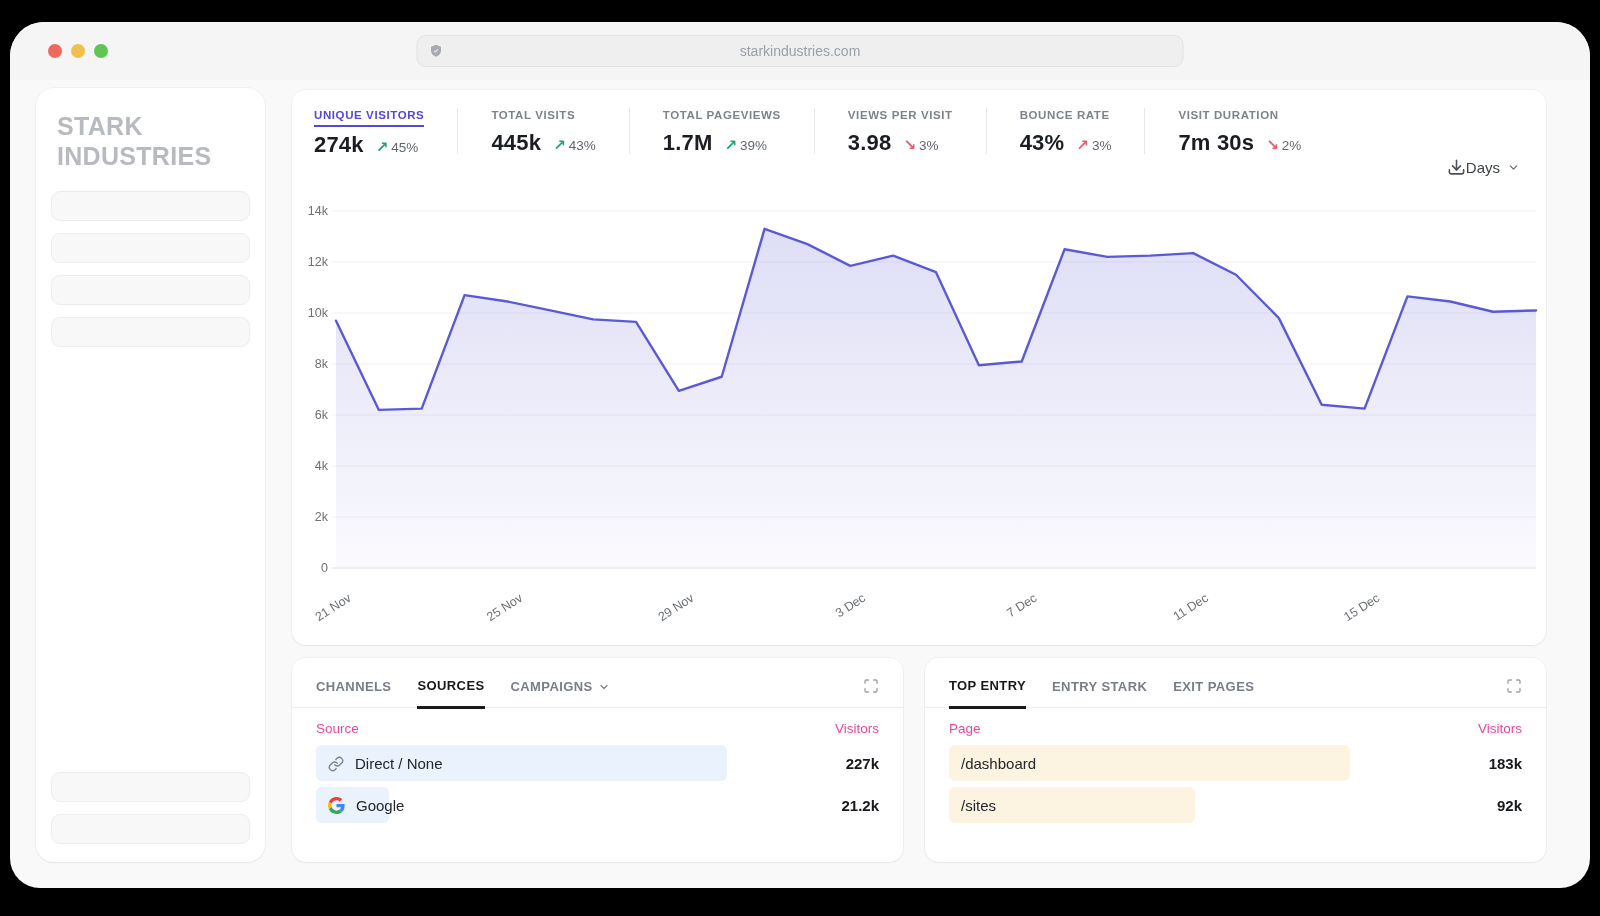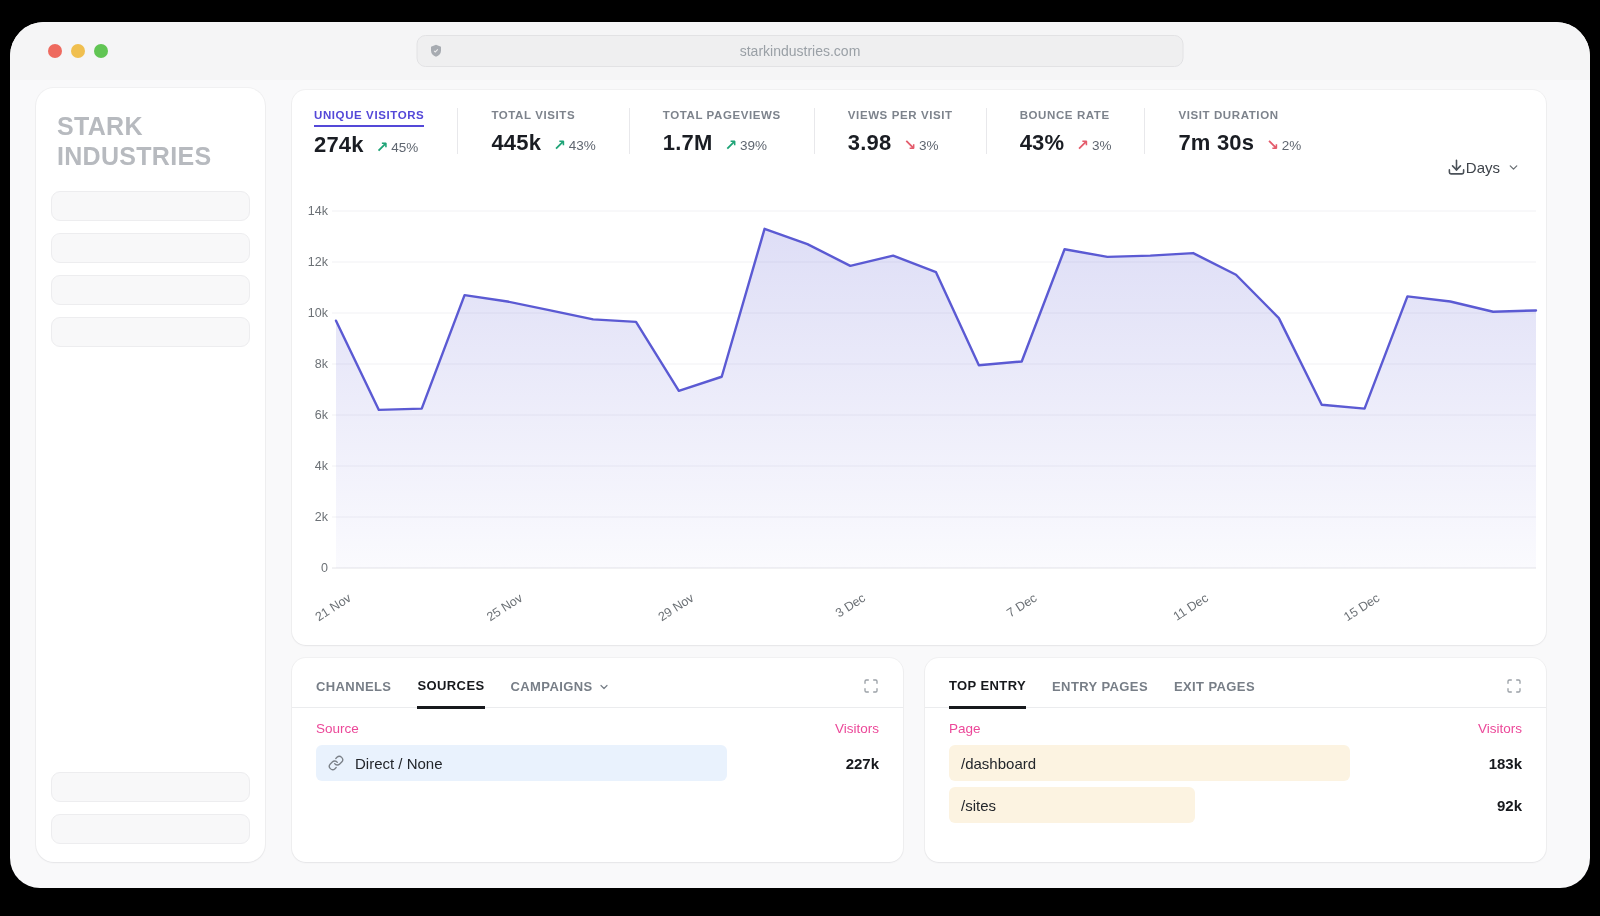--- a/index.html
+++ b/index.html
@@ -48,21 +48,21 @@
   .panel-right{left:915px;top:636px;width:621px;height:204px;}
   .tabs{display:flex;align-items:flex-end;gap:26px;padding:20px 24px 0;border-bottom:1px solid #ebecee;}
   .tab{font-size:13px;font-weight:600;letter-spacing:.4px;color:#777e87;padding-bottom:13px;cursor:pointer;
     display:flex;align-items:center;gap:5px;}
   .tab.active{color:#17191d;font-weight:700;border-bottom:3px solid #17191d;margin-bottom:-2px;}
   .expand{margin-left:auto;padding-bottom:13px;}
   .thead{display:flex;justify-content:space-between;padding:13px 24px 9px;font-size:13.5px;color:#ec4899;}
   .rows{padding:0 24px;}
   .row{position:relative;height:36px;display:flex;align-items:center;margin-bottom:6px;cursor:pointer;}
   .bar{position:absolute;left:0;top:0;bottom:0;border-radius:6px;}
-  .row-main{display:flex;align-items:center;gap:11px;padding-left:12px;position:relative;font-size:15px;color:#23262b;}
+  .row-main{display:flex;align-items:flex-end;gap:11px;padding-left:12px;position:relative;font-size:15px;color:#23262b;}
   .row-value{margin-left:auto;position:relative;font-size:15px;font-weight:600;color:#17191d;}
   svg{display:block;}
 </style>
 </head>
 <body>
 
 <div class="window">
 
   <div class="chrome">
     <div class="lights">
@@ -249,30 +249,43 @@
         <div class="bar" style="width: 73%; background: rgb(233, 242, 253);"></div>
         <div class="row-main">
           <svg width="16" height="16" viewBox="0 0 24 24" fill="none" stroke="#7a8088" stroke-width="2" stroke-linecap="round">
               <path d="M10 13a5 5 0 0 0 7.54.54l3-3a5 5 0 0 0-7.07-7.07l-1.72 1.71"></path>
               <path d="M14 11a5 5 0 0 0-7.54-.54l-3 3a5 5 0 0 0 7.07 7.07l1.71-1.71"></path>
             </svg>
           <span>Direct / None</span>
         </div>
         <span class="row-value">227k</span>
       </div>
+      <div class="row">
+        <div class="bar" style="width: 13%; background: rgb(233, 242, 253);"></div>
+        <div class="row-main">
+          <svg width="17" height="17" viewBox="0 0 48 48">
+              <path fill="#EA4335" d="M24 9.5c3.54 0 6.71 1.22 9.21 3.6l6.85-6.85C35.9 2.38 30.47 0 24 0 14.62 0 6.51 5.38 2.56 13.22l7.98 6.19C12.43 13.72 17.74 9.5 24 9.5z"></path>
+              <path fill="#4285F4" d="M46.98 24.55c0-1.57-.15-3.09-.38-4.55H24v9.02h12.94c-.58 2.96-2.26 5.48-4.78 7.18l7.73 6c4.51-4.18 7.09-10.36 7.09-17.65z"></path>
+              <path fill="#FBBC05" d="M10.53 28.59c-.48-1.45-.76-2.99-.76-4.59s.27-3.14.76-4.59l-7.98-6.19C.92 16.46 0 20.12 0 24c0 3.88.92 7.54 2.56 10.78l7.97-6.19z"></path>
+              <path fill="#34A853" d="M24 48c6.48 0 11.93-2.13 15.89-5.81l-7.73-6c-2.15 1.45-4.92 2.3-8.16 2.3-6.26 0-11.57-4.22-13.47-9.91l-7.98 6.19C6.51 42.62 14.62 48 24 48z"></path>
+            </svg>
+          <span>Google</span>
+        </div>
+        <span class="row-value">21.2k</span>
+      </div>
     </div>
   </div>
 
   <div class="card panel-right">
     <div class="tabs">
       <span class="tab active">
           <span>TOP ENTRY</span>
         </span>
       <span class="tab">
-          <span>ENTRY PAGES</span>
+          <span>ENTRY STARK</span>
         </span>
       <span class="tab">
           <span>EXIT PAGES</span>
         </span>
       <span class="expand iconbtn">
         <svg width="16" height="16" viewBox="0 0 24 24" fill="none" stroke="#9aa0a6" stroke-width="2" stroke-linecap="round" stroke-linejoin="round">
             <path d="M8 3H5a2 2 0 0 0-2 2v3"></path>
             <path d="M16 3h3a2 2 0 0 1 2 2v3"></path>
             <path d="M8 21H5a2 2 0 0 1-2-2v-3"></path>
             <path d="M16 21h3a2 2 0 0 0 2-2v-3"></path>

